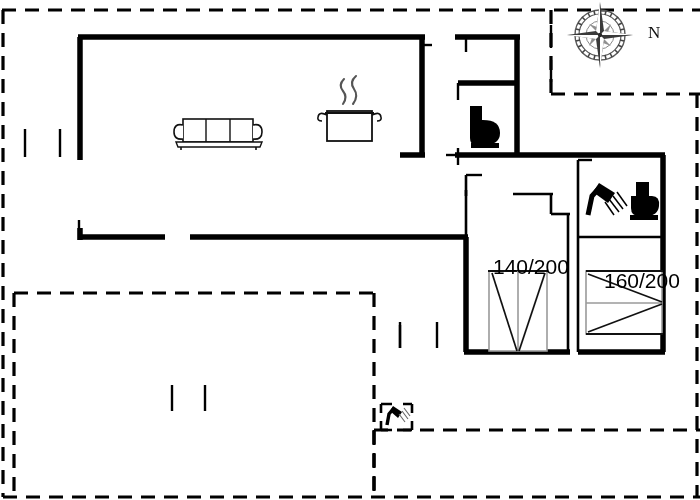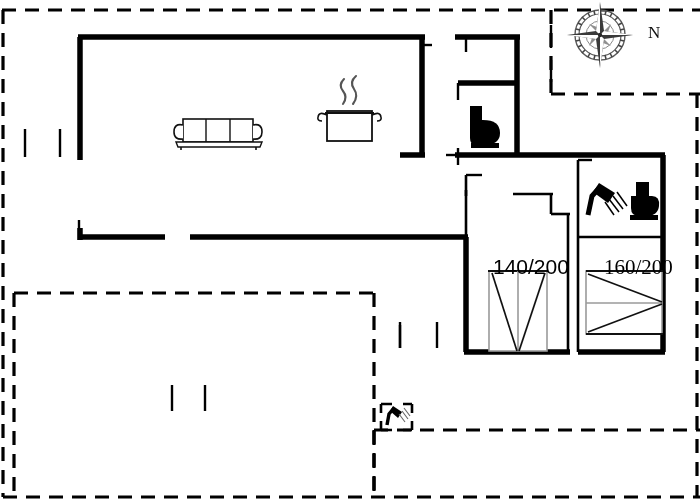--- a/index.html
+++ b/index.html
@@ -308,17 +308,17 @@
         <path d="M 33 0 L 0 0 L 4 -4 Z"></path>
         <path d="M -33 0 L 0 0 L -4 4 Z"></path>
       </g>
       <circle cx="0" cy="0" r="2.2" fill="#2a2a2a"></circle>
     </g>
 
   </svg>
 
   <div class="bed-label" style="left:493px; top:255px;">140/200</div>
 
-  <div class="bed-label" style="left:604px; top:255px;font-family:Liberation Serif, serif;">160/200</div>
+  <div class="bed-label" style="left:604px; top:269px;">160/200</div>
 
   <div class="compass-label" style="left:648px; top:23px;">N</div>
 
 </div>
 
 </body></html>

